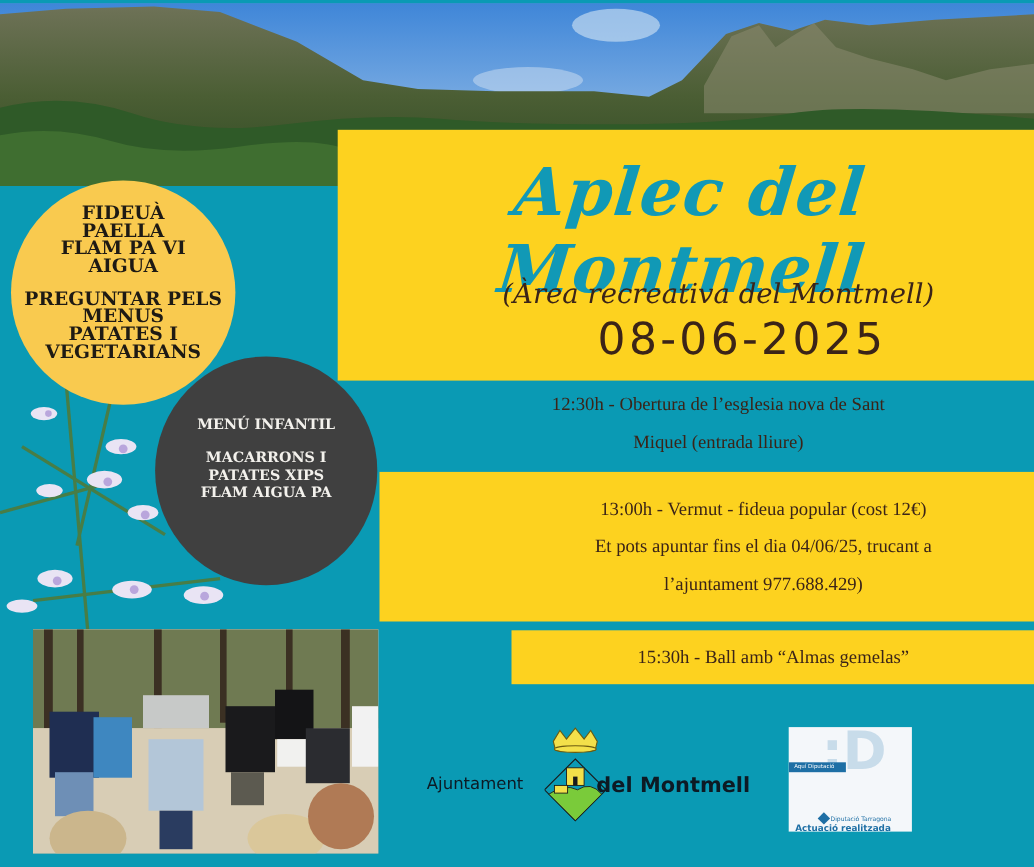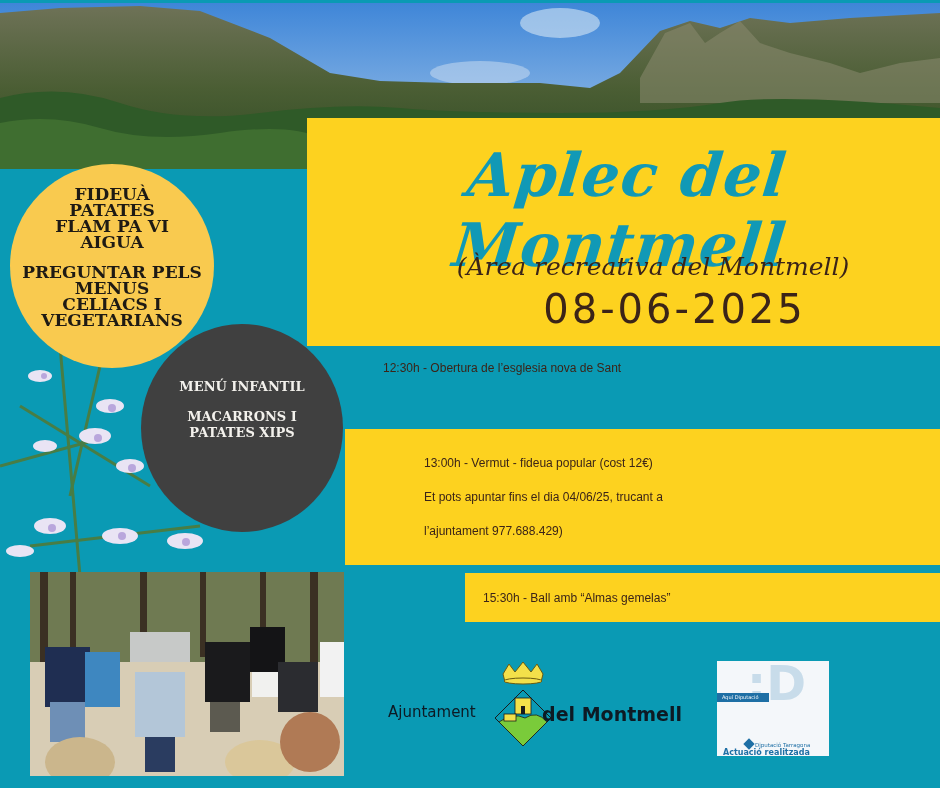--- a/index.html
+++ b/index.html
@@ -30,21 +30,21 @@
     position: absolute; left: 0; top: 122px; width: 692px; text-align: center;
     font-family: "DejaVu Serif", serif; font-style: italic;
     font-size: 25px; color: #3b2418; margin-top: 12px;
   }
   .date {
     position: absolute; left: 0; top: 168px; width: 735px; text-align: center;
     font-family: "DejaVu Sans", sans-serif; font-size: 40px; color: #3b2418; letter-spacing: 3px;
   }
 
   
-  .sched { position: absolute; font-family: Liberation Sans, sans-serif; color: #3b2418; font-size: 12px; line-height: 34px; }
+  .sched { position: absolute; font-family: Liberation Serif, serif; color: #3b2418; font-size: 17px; line-height: 34px; text-align: center; }
   .sched-1 { left: 383px; top: 351px; width: 540px; }
   .sched-2-bg { position: absolute; left: 345px; top: 429px; width: 595px; height: 136px; background: #fdd21f; }
   .sched-2 { left: 383px; top: 446px; width: 540px; margin-left: 41px; }
   .sched-3-bg { position: absolute; left: 465px; top: 573px; width: 475px; height: 49px; background: #fdd21f; }
   .sched-3 { left: 483px; top: 581px; width: 440px; }
 
   
   .circle-yellow {
     position: absolute; left: 10px; top: 164px; width: 204px; height: 204px; border-radius: 50%;
     background: #f9ca4f;
@@ -146,42 +146,44 @@
       <circle cx="132" cy="122" r="4"></circle>
       <circle cx="122" cy="190" r="4"></circle>
       <circle cx="186" cy="196" r="4"></circle>
       <circle cx="52" cy="182" r="4"></circle>
     </g>
   </svg>
 
   <div class="circle-yellow">
     <div class="txt">
       <div>FIDEUÀ</div>
-      <div>PATATES</div>
+      <div>PAELLA</div>
       <div>FLAM PA VI</div>
       <div>AIGUA</div>
       <div class="gap"></div>
       <div>PREGUNTAR PELS</div>
       <div>MENUS</div>
-      <div>CELIACS I</div>
+      <div>PATATES I</div>
       <div>VEGETARIANS</div>
     </div>
   </div>
 
   <div class="circle-dark">
     <div class="txt">
       <div>MENÚ INFANTIL</div>
       <div class="gap"></div>
       <div>MACARRONS I</div>
       <div>PATATES XIPS</div>
+      <div>FLAM AIGUA PA</div>
     </div>
   </div>
 
   <div class="sched sched-1">
     <div>12:30h - Obertura de l’esglesia nova de Sant</div>
+    <div>Miquel (entrada lliure)</div>
   </div>
 
   <div class="sched-2-bg"></div>
   <div class="sched sched-2">
     <div>13:00h - Vermut - fideua popular (cost 12€)</div>
     <div>Et pots apuntar fins el dia 04/06/25, trucant a</div>
     <div>l’ajuntament 977.688.429)</div>
   </div>
 
   <div class="sched-3-bg"></div>

